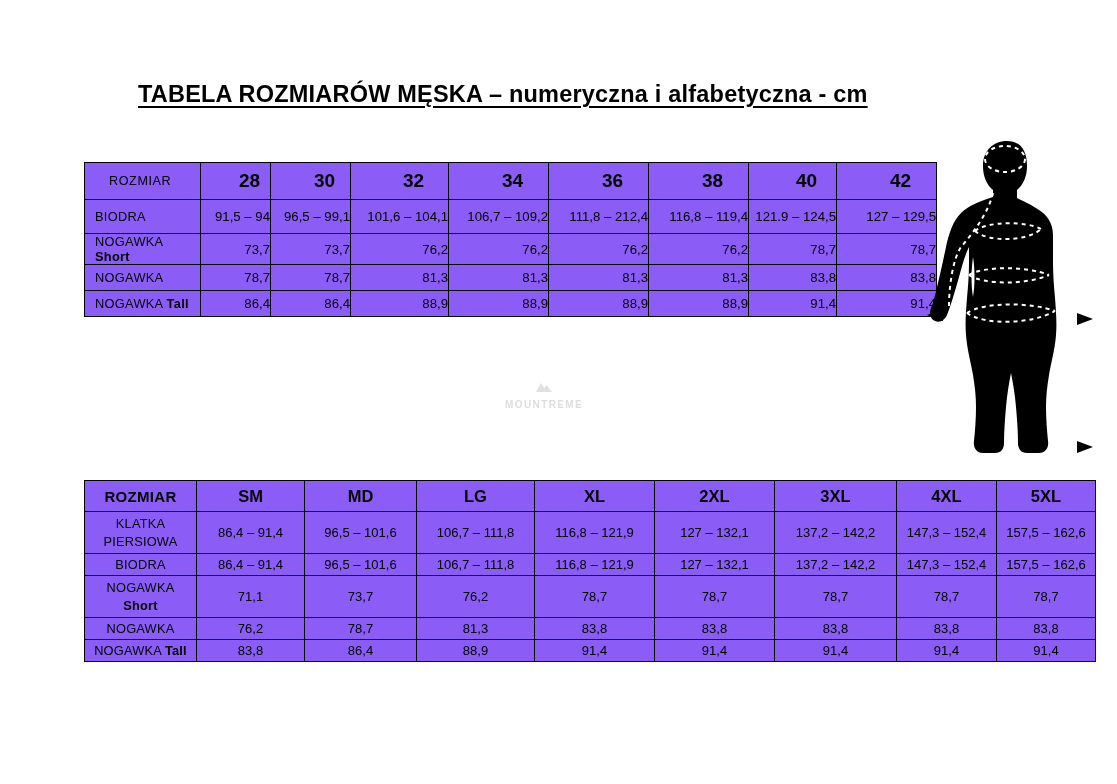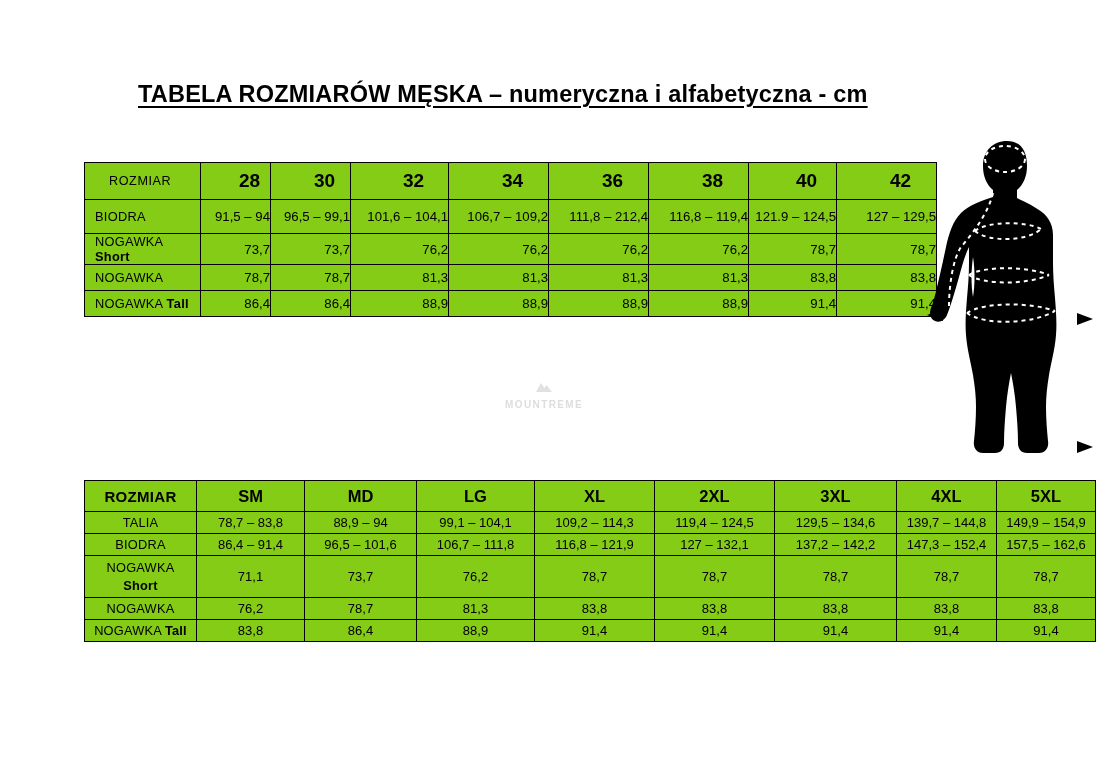--- a/index.html
+++ b/index.html
@@ -30,21 +30,21 @@
     letter-spacing: 0.2px;
     text-decoration: underline;
     text-underline-offset: 4px;
     white-space: nowrap;
   }
 
   
   table {
     border-collapse: collapse;
     table-layout: fixed;
-    background: #84cc16;
+    background: #8b5cf6;
   }
   table td, table th {
     border: 1px solid #000000;
     text-align: center;
     vertical-align: middle;
     font-weight: normal;
     padding: 0;
   }
 
   
@@ -254,30 +254,30 @@
         <th class="hdr-size">MD</th>
         <th class="hdr-size">LG</th>
         <th class="hdr-size">XL</th>
         <th class="hdr-size">2XL</th>
         <th class="hdr-size">3XL</th>
         <th class="hdr-size">4XL</th>
         <th class="hdr-size">5XL</th>
       </tr>
     </thead>
     <tbody>
-      <tr>
-        <td class="rowlabel">TALIA</td>
-        <td>78,7 – 83,8</td>
-        <td>88,9 – 94</td>
-        <td>99,1 – 104,1</td>
-        <td>109,2 – 114,3</td>
-        <td>119,4 – 124,5</td>
-        <td>129,5 – 134,6</td>
-        <td>139,7 – 144,8</td>
-        <td>149,9 – 154,9</td>
+      <tr style="height:42px">
+        <td class="rowlabel two-line">KLATKA PIERSIOWA</td>
+        <td>86,4 – 91,4</td>
+        <td>96,5 – 101,6</td>
+        <td>106,7 – 111,8</td>
+        <td>116,8 – 121,9</td>
+        <td>127 – 132,1</td>
+        <td>137,2 – 142,2</td>
+        <td>147,3 – 152,4</td>
+        <td>157,5 – 162,6</td>
       </tr>
       <tr>
         <td class="rowlabel">BIODRA</td>
         <td>86,4 – 91,4</td>
         <td>96,5 – 101,6</td>
         <td>106,7 – 111,8</td>
         <td>116,8 – 121,9</td>
         <td>127 – 132,1</td>
         <td>137,2 – 142,2</td>
         <td>147,3 – 152,4</td>

